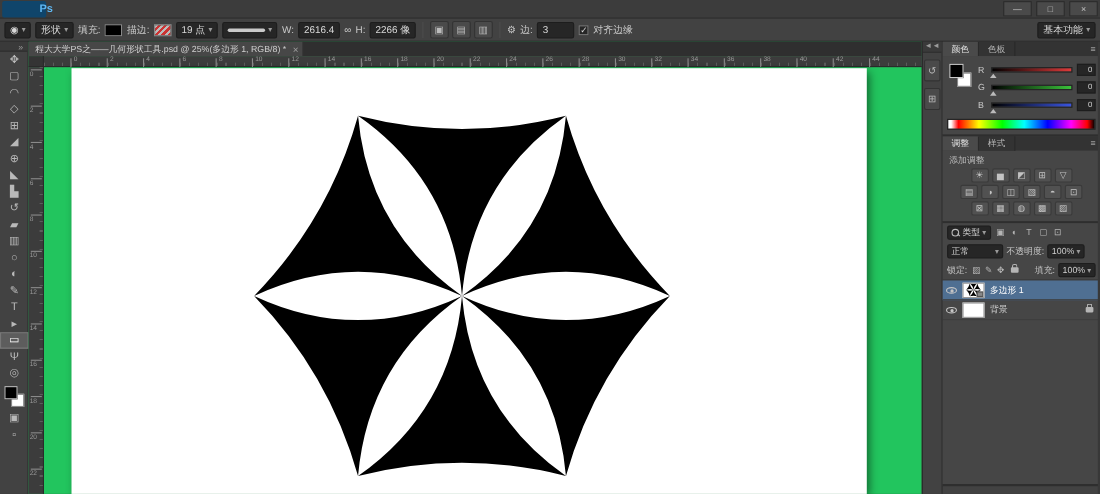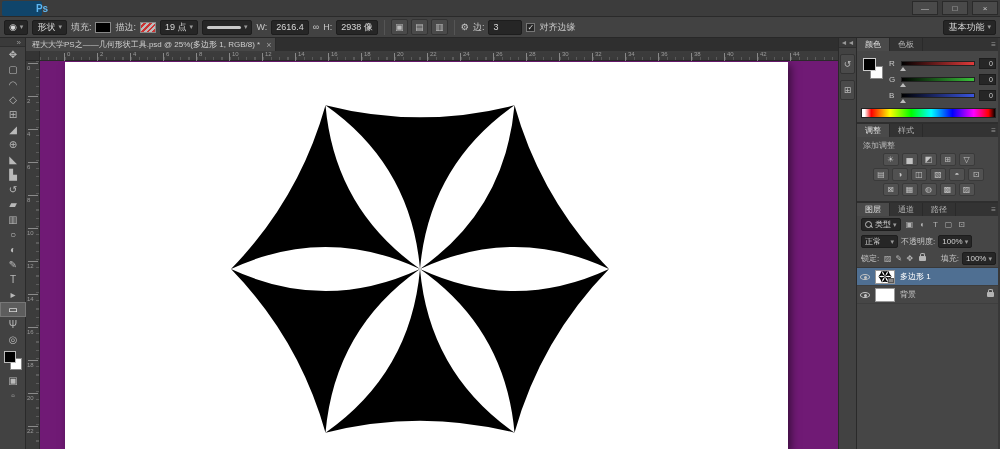--- a/index.html
+++ b/index.html
@@ -40,21 +40,21 @@
   #toolbar-collapse { height:9px; color:#9a9a9a; font-size:8px; text-align:right; padding-right:4px; line-height:9px;
     background:#3a3a3a; border-bottom:1px solid #2e2e2e; }
   .tool { width:26px; height:15px; display:flex; align-items:center; justify-content:center;
     color:#b9b9b9; font-size:10px; cursor:default; }
   .tool.selected { background:#5d5d5d; color:#fff; box-shadow:inset 0 0 0 1px #777; }
   #fgbg { position:relative; width:26px; height:24px; margin-top:2px; }
   #fg-swatch { position:absolute; left:4px; top:2px; width:12px; height:12px; background:#000; border:1px solid #bbb; z-index:2; }
   #bg-swatch { position:absolute; left:10px; top:9px; width:12px; height:12px; background:#fff; border:1px solid #888; z-index:1; }
 
   
-  #docarea { left:26px; top:38px; width:812px; height:411px; background:#701a75; }
+  #docarea { left:26px; top:38px; width:812px; height:411px; background:#22c55e; }
   #doc-tabbar { position:absolute; left:0; top:0; width:812px; height:13px; background:#2f2f2f; display:flex; }
   #doc-tab { background:#474747; border-right:1px solid #2a2a2a; display:flex; align-items:center; gap:6px;
     padding:0 6px; color:#cfcfcf; font-size:8px; max-width:250px; white-space:nowrap; }
   #doc-tab .close { color:#9f9f9f; font-size:9px; }
   #hruler { position:absolute; left:14px; top:13px; width:798px; height:10px; background:#3c3c3c;
     border-bottom:1px solid #2a2a2a;
     background-image:repeating-linear-gradient(to right,#5c5c5c 0 1px,transparent 1px 8.25px);
     background-size:100% 4px; background-position:0 6px; background-repeat:no-repeat; }
   #vruler { position:absolute; left:0; top:23px; width:14px; height:388px; background:#3c3c3c;
     border-right:1px solid #2a2a2a;
@@ -182,21 +182,21 @@
       <div class="stroke-line"></div>
       <span class="caret">▾</span>
     </div>
     <span>W:</span>
     <div class="well">
         <span>2616.4</span>
       </div>
     <span>∞</span>
     <span>H:</span>
     <div class="well">
-        <span>2938 像</span>
+        <span>2266 像</span>
       </div>
     <div class="opt-sep"></div>
     <div style="display:flex;gap:3px">
 
     <div class="mini-btn">▣</div>
         <div class="mini-btn">▤</div>
         <div class="mini-btn">▥</div>
       </div>
     <div class="opt-sep"></div>
     <span>⚙</span>
@@ -407,47 +407,41 @@
         <div class="adj-icon">⊠</div>
             <div class="adj-icon">▦</div>
             <div class="adj-icon">◍</div>
             <div class="adj-icon">▩</div>
             <div class="adj-icon">▨</div>
           </div>
       </div>
     </div>
 
     <div class="panel">
-      <div class="ptabs">
-
-      <div class="ptab active">图层</div>
-          <div class="ptab">通道</div>
-          <div class="ptab">路径</div>
-        </div>
       <div class="pmenu" style="position:absolute;right:0;top:0;height:13px">≡</div>
       <div id="layers-body">
 
         <div class="lrow">
           <div class="well-sm">
             <span class="search-glyph"></span>
             <span>类型</span>
             <span class="caret">▾</span>
           </div>
           <div style="display:flex;gap:1px">
 
           <div class="filter-icon">▣</div>
               <div class="filter-icon">◐</div>
               <div class="filter-icon">T</div>
               <div class="filter-icon">▢</div>
               <div class="filter-icon">⊡</div>
             </div>
         </div>
 
         <div class="lrow">
-          <div class="well-sm" style="width:37px">
+          <div class="well-sm" style="width:51px">
             <span>正常</span>
             <span class="caret" style="margin-left:auto">▾</span>
           </div>
           <span>不透明度:</span>
           <div class="well-sm">
             <span>100%</span>
             <span class="caret">▾</span>
           </div>
         </div>
 

